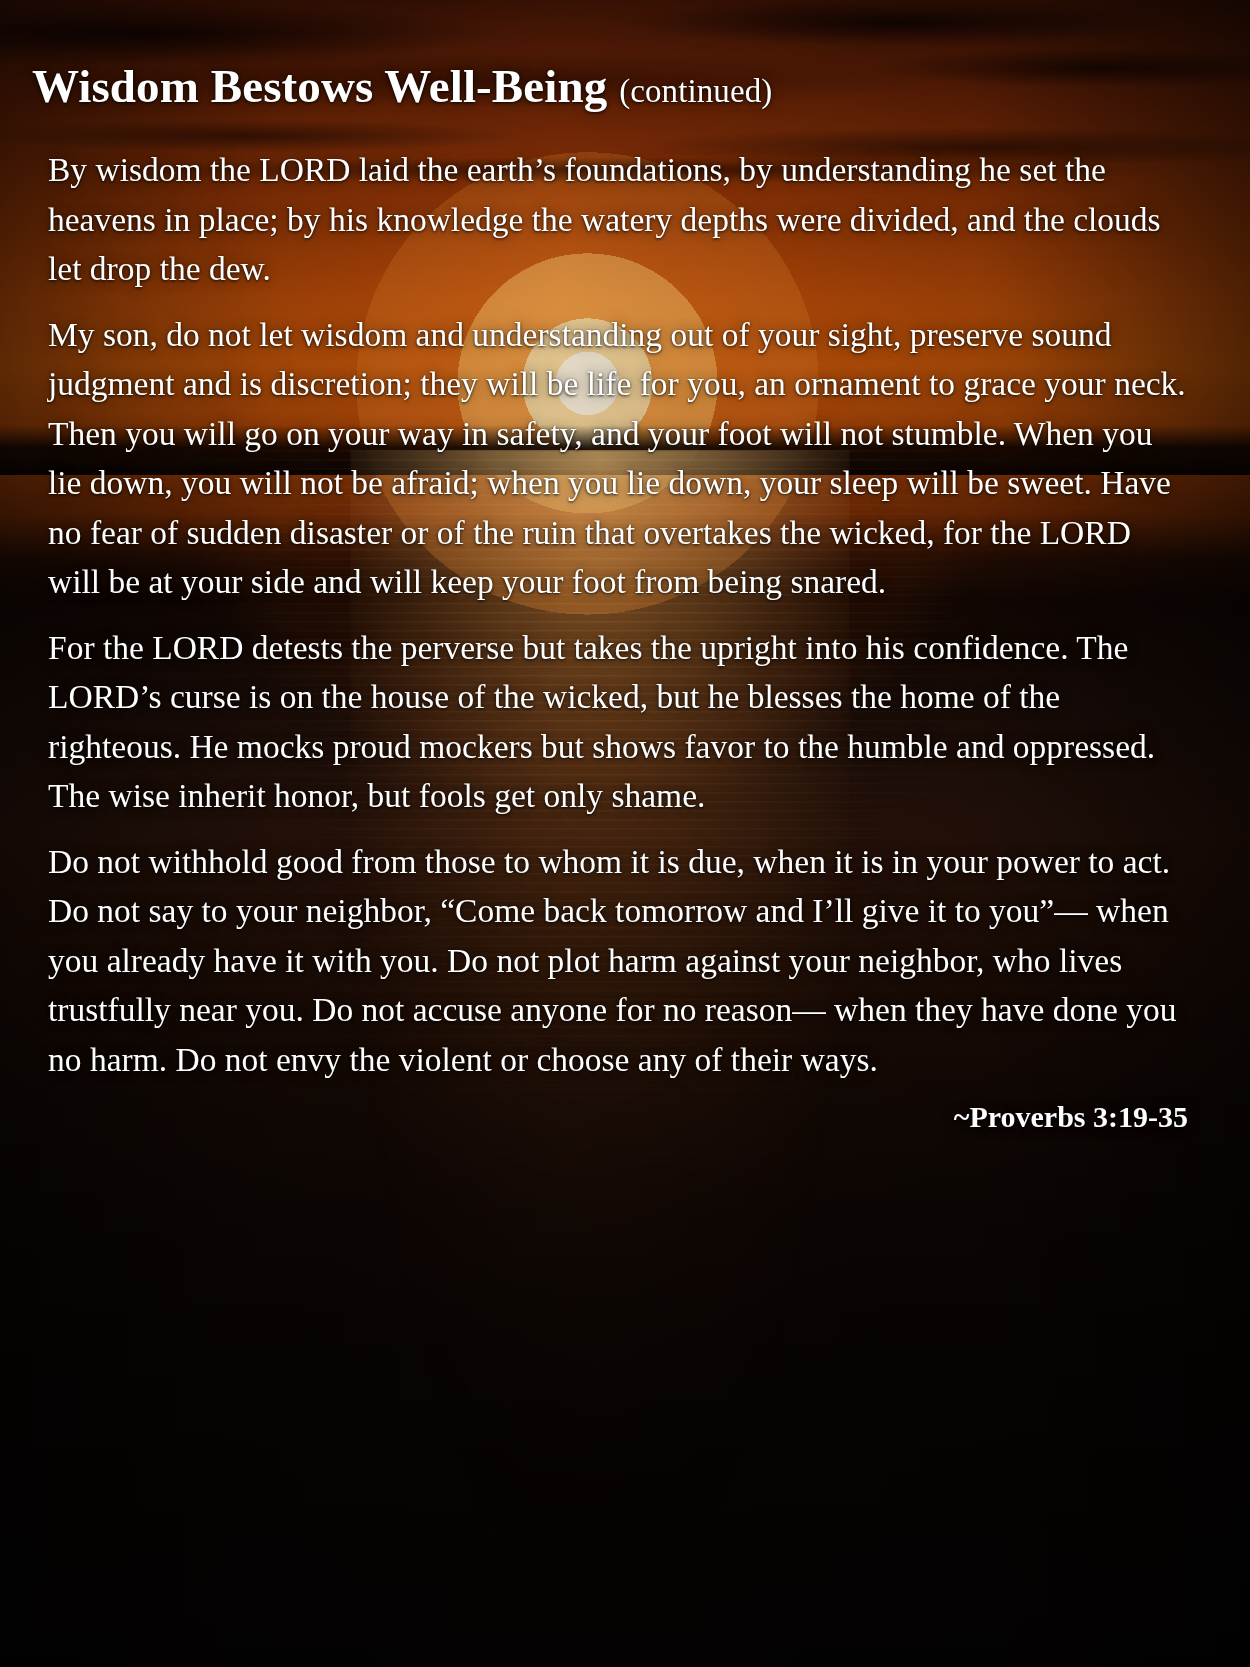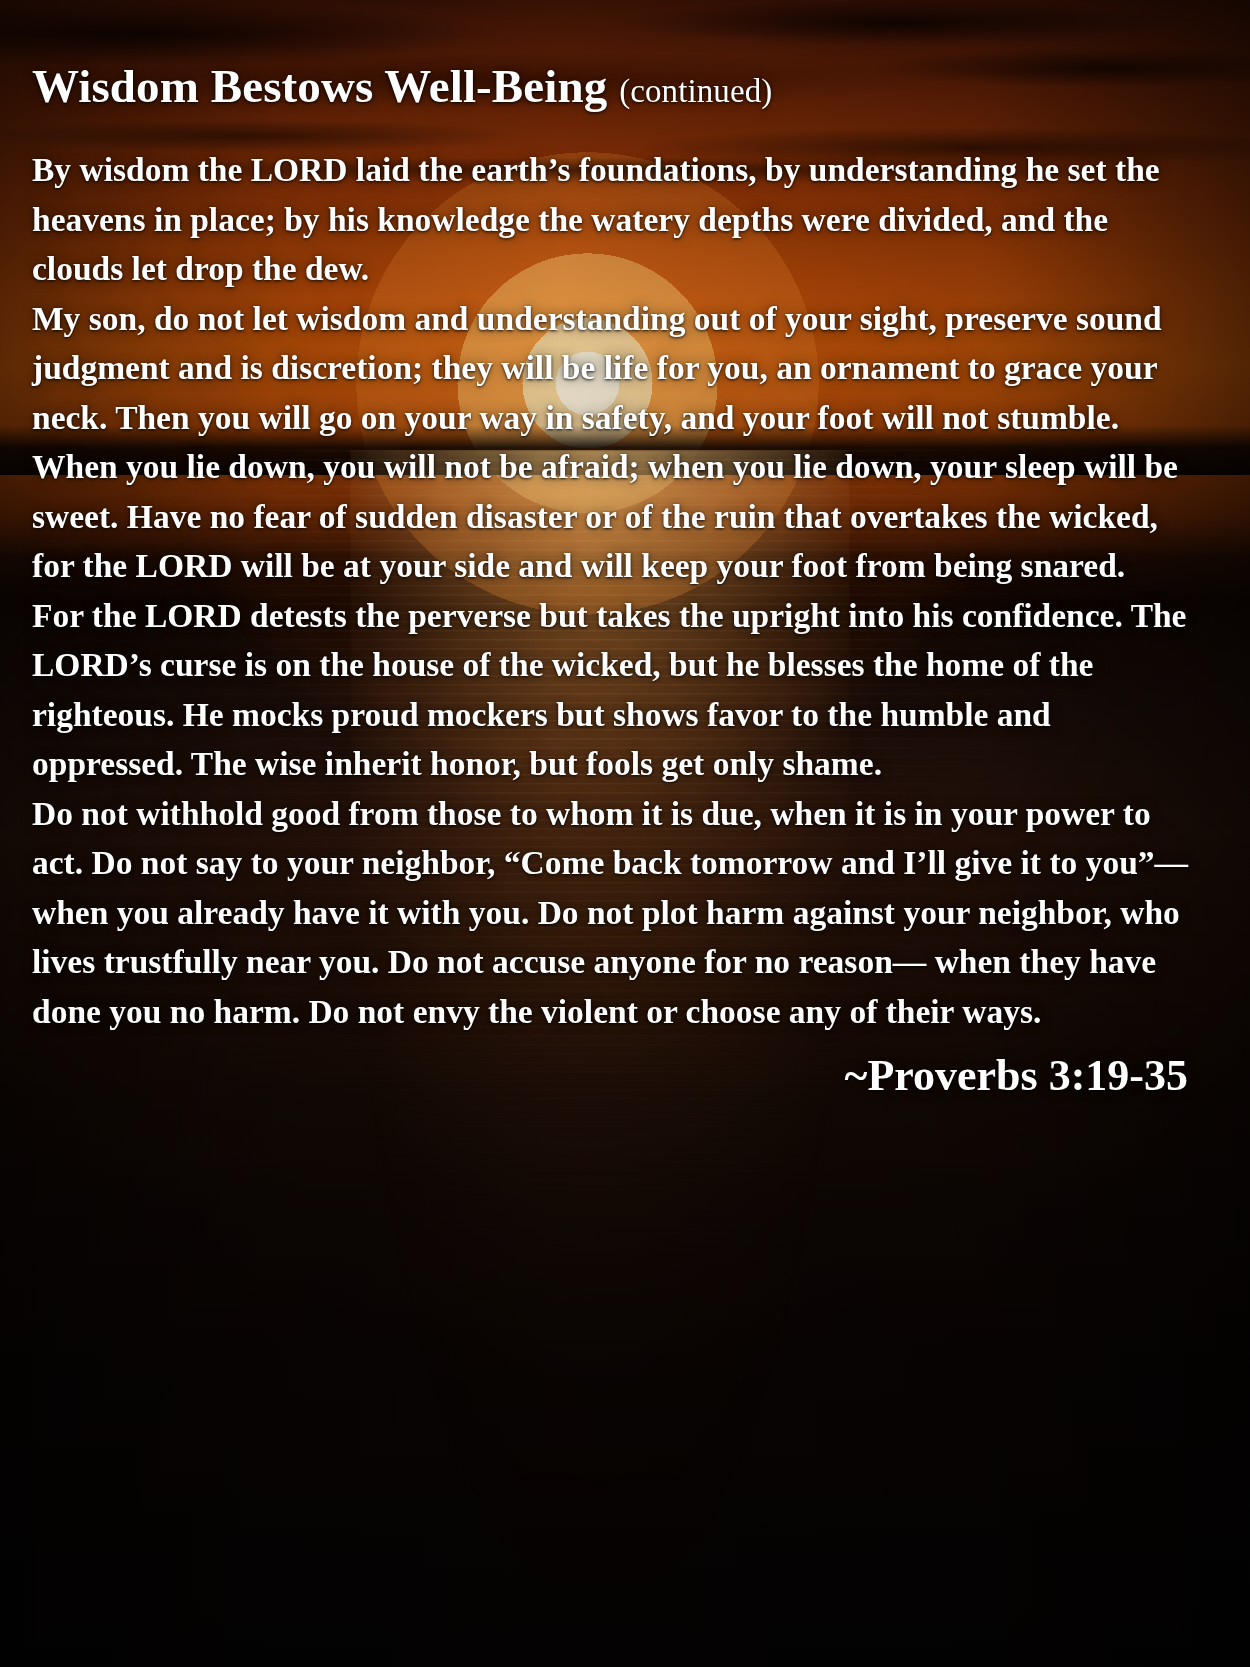--- a/index.html
+++ b/index.html
@@ -119,27 +119,26 @@
   }
   h1 .cont {
     font-size: 33px;
     font-weight: 400;
   }
   .body {
     font-size: 33.5px;
     line-height: 49.5px;
   }
   .body p {
-    margin: 0;
-    font-weight: bold;
+    margin: 16px;
   }
   .attrib {
     margin-top: 14px;
     text-align: right;
-    font-size: 44px;
+    font-size: 30px;
     font-weight: 700;
     padding-right: 14px;
   }
 </style>
 </head>
 <body>
 
 <div class="page">
 
   <div class="bg"></div>

